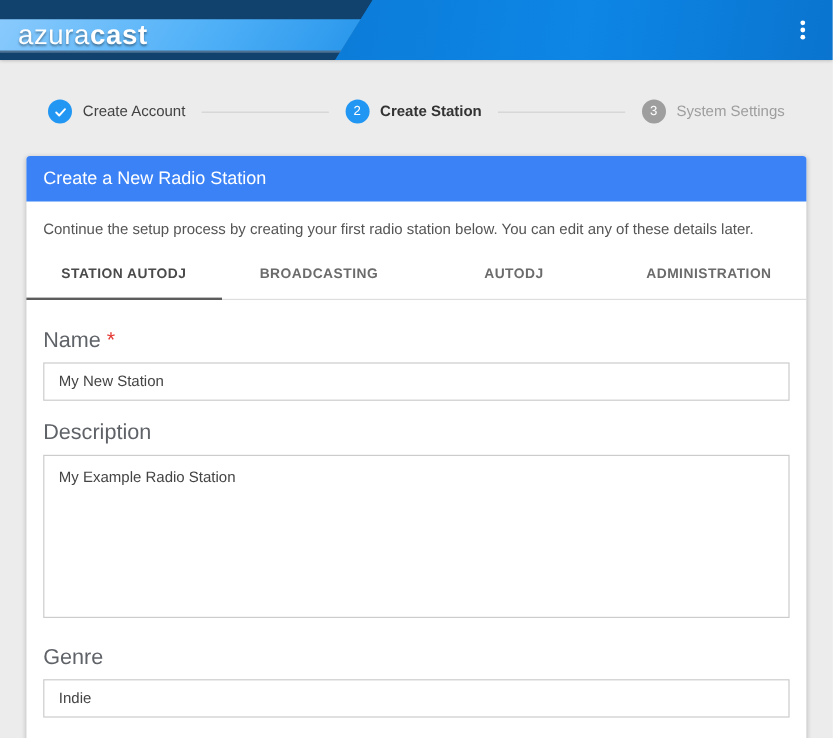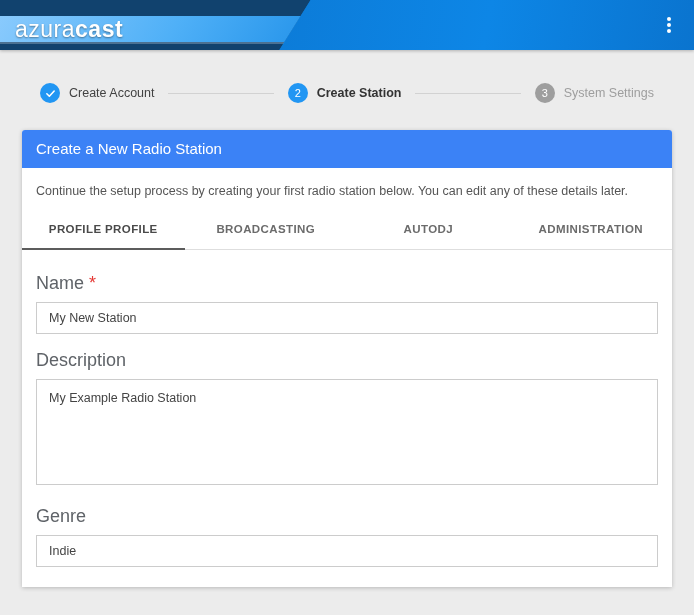--- a/index.html
+++ b/index.html
@@ -48,21 +48,21 @@
   
   .tabs { display:flex; border-bottom:1px solid #dedede; margin-top:4px; }
   .tab { flex:1 1 0; text-align:center; padding:12px 0 13px; font-size:11.5px; font-weight:700; color:#6b6b6b; letter-spacing:.4px; cursor:pointer; border-bottom:2px solid transparent; margin-bottom:-1px; }
   .tab.active { color:#4a4a4a; border-bottom-color:#5c5c5c; }
 
   
   .form { padding:12px 14px 20px; }
   .field-label { font-size:18px; color:#5f6368; margin:11px 0 8px; }
   .req { color:#e53935; }
   .text-input { width:100%; border:1px solid #ccc; border-radius:0; padding:8px 12px; font-size:12.5px; color:#444; font-family:inherit; background:#fff; outline:none; height:32px; }
-  textarea.text-input { height:106px; resize:none; line-height:1.4; padding-top:10px; }
+  textarea.text-input { height:136px; resize:none; line-height:1.4; padding-top:10px; }
   .two-col { display:flex; margin-top:6px; }
   .col { flex:1 1 0; min-width:0; }
   .note { font-size:11.5px; color:#8d8d8d; line-height:1.55; margin-top:9px; }
 </style>
 </head>
 <body>
 
 <header class="topbar">
   <div class="art">
     <div class="art-texture"></div>
@@ -96,21 +96,21 @@
     <span class="step-label">System Settings</span>
   </div>
 </nav>
 
 <section class="card">
   <div class="card-header">Create a New Radio Station</div>
 
   <p class="intro">Continue the setup process by creating your first radio station below. You can edit any of these details later.</p>
 
   <div class="tabs">
-    <div class="tab active">PROFILE PROFILE</div>
+    <div class="tab active">STATION AUTODJ</div>
     <div class="tab">BROADCASTING</div>
     <div class="tab">AUTODJ</div>
     <div class="tab">ADMINISTRATION</div>
   </div>
 
   <div class="form">
 
     <div class="field-label">
       <span>Name</span>
       <span class="req">*</span>

